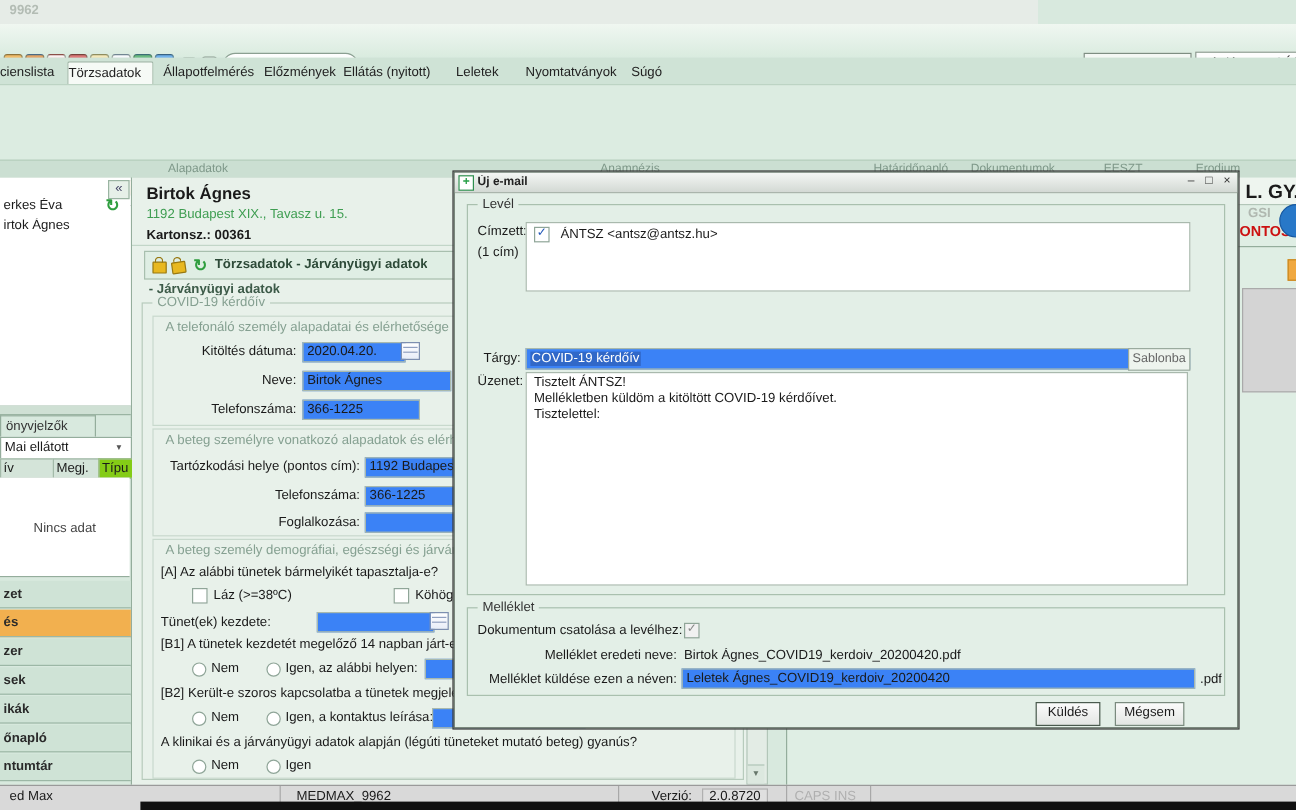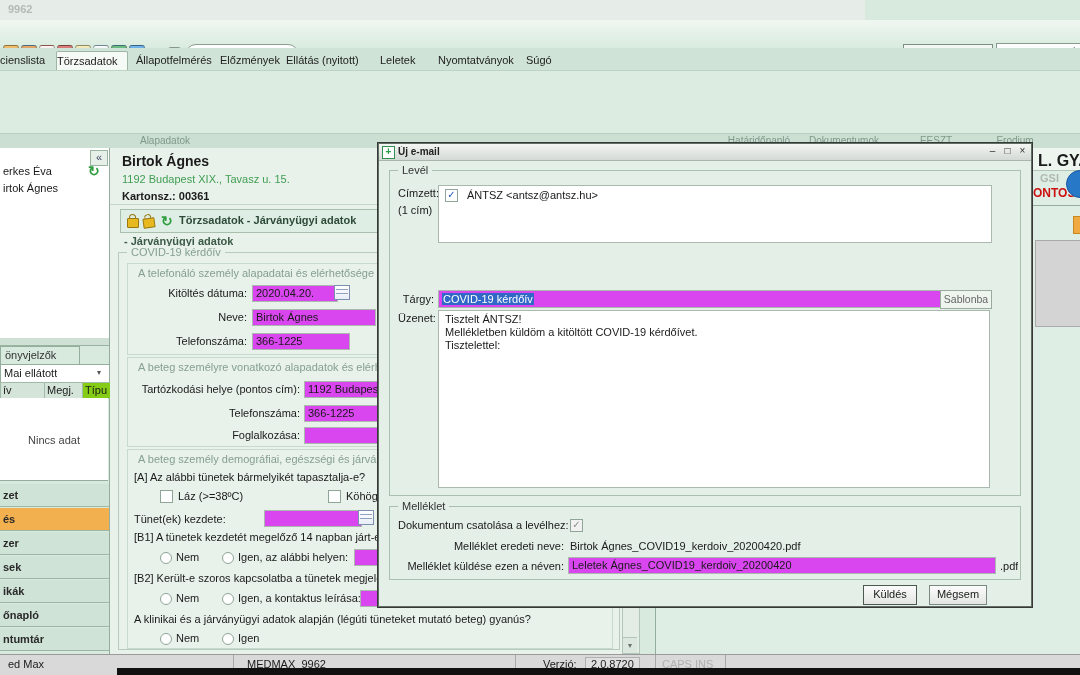--- a/index.html
+++ b/index.html
@@ -16,21 +16,21 @@
   .glabelbar{left:0;top:133px;width:1080px;height:14px;background:#cbdfd2;border-top:1px solid #b6cfbe;border-bottom:1px solid #b6cfbe}
   .glabel{position:absolute;top:1px;height:12px;line-height:12px;font-size:10px;color:#7e9889;text-align:center}
   .rsep{position:absolute;top:72px;height:60px;width:1px;background:#b6cfbe}
   .tab{position:absolute;top:3px;height:19px;line-height:19px;color:#222}
   .tab.active{background:#f6faf6;border:1px solid #9eb4a4;border-bottom:none;border-radius:2px 2px 0 0;}
   .rbig{position:absolute;top:73px;height:59px;text-align:center}
   .blbl{font-size:11px;color:#1a1a1a}
   .ritem{position:absolute;height:16px;line-height:16px;white-space:nowrap}
   .sic{display:inline-block;width:11px;height:11px;border-radius:2px;vertical-align:-2px;margin-right:4px;border:1px solid rgba(90,110,95,.45);box-sizing:border-box}
   
-  .input{position:absolute;background:#d946ef;border:1px solid #a9b9ad;font-size:11px;line-height:15px;height:15px;padding:0 3px;white-space:nowrap;overflow:hidden}
+  .input{position:absolute;background:#3b82f6;border:1px solid #a9b9ad;font-size:11px;line-height:15px;height:15px;padding:0 3px;white-space:nowrap;overflow:hidden}
   .cb{position:absolute;width:11px;height:11px;background:#fff;border:1px solid #8fa598;font-size:10px;line-height:10px;text-align:center;color:#2458b8}
   .cbd{background:#f1f1f1;color:#8a8a8a}
   .rad{position:absolute;width:10px;height:10px;background:#fff;border:1px solid #8fa598;border-radius:50%}
   .cal{position:absolute;width:14px;height:13px;border:1px solid #7d8fb0;background:linear-gradient(#fff,#e8edf8)}
   .cal:after{content:"";position:absolute;left:1px;right:1px;top:3px;height:3px;border-top:1px solid #90a0c0;border-bottom:1px solid #90a0c0}
   .seclbl{position:absolute;color:#85a091;white-space:nowrap}
   .flabel{position:absolute;text-align:right;white-space:nowrap}
   .lock{position:absolute;width:10px;height:8px;background:#e8b820;border:1px solid #987810;border-radius:1px}
   .lock:before{content:"";position:absolute;left:1px;top:-5px;width:5px;height:4px;border:1px solid #987810;border-bottom:none;border-radius:4px 4px 0 0}
   .refresh{color:#2f9e3f;font-weight:bold;font-size:14px;line-height:14px}
@@ -213,20 +213,21 @@
     <div class="rbig" style="left:988px;width:56px">
       <div class="flowic"></div>
       <div class="blbl">Erodium</div>
       <div style="font-size:8px;color:#5a6a5e;line-height:6px">▾</div>
     </div>
     <div class="rsep" style="left:1046px"></div>
   </div>
 
   <div class="abs glabelbar">
     <span class="glabel" style="left:0;width:330px">Alapadatok</span>
+    <span class="glabel" style="left:332px;width:386px">Anamnézis</span>
     <span class="glabel" style="left:718px;width:82px">Határidőnapló</span>
     <span class="glabel" style="left:800px;width:88px">Dokumentumok</span>
     <span class="glabel" style="left:888px;width:96px">EESZT</span>
     <span class="glabel" style="left:984px;width:62px">Erodium</span>
   </div>
 
   <div class="abs" style="left:0;top:148px;width:110px;height:506px;border-right:1px solid #94ad9c;box-sizing:border-box">
     <div class="abs" style="left:0;top:0;width:109px;height:190px;background:#fff;border-bottom:1px solid #94ad9c">
       <div class="abs" style="left:90px;top:2px;width:16px;height:14px;background:#e6f0e8;border:1px solid #9ab4a2;text-align:center;line-height:12px;color:#446">«</div>
       <div class="abs nw" style="left:3px;top:17px;width:84px">erkes Éva</div>

